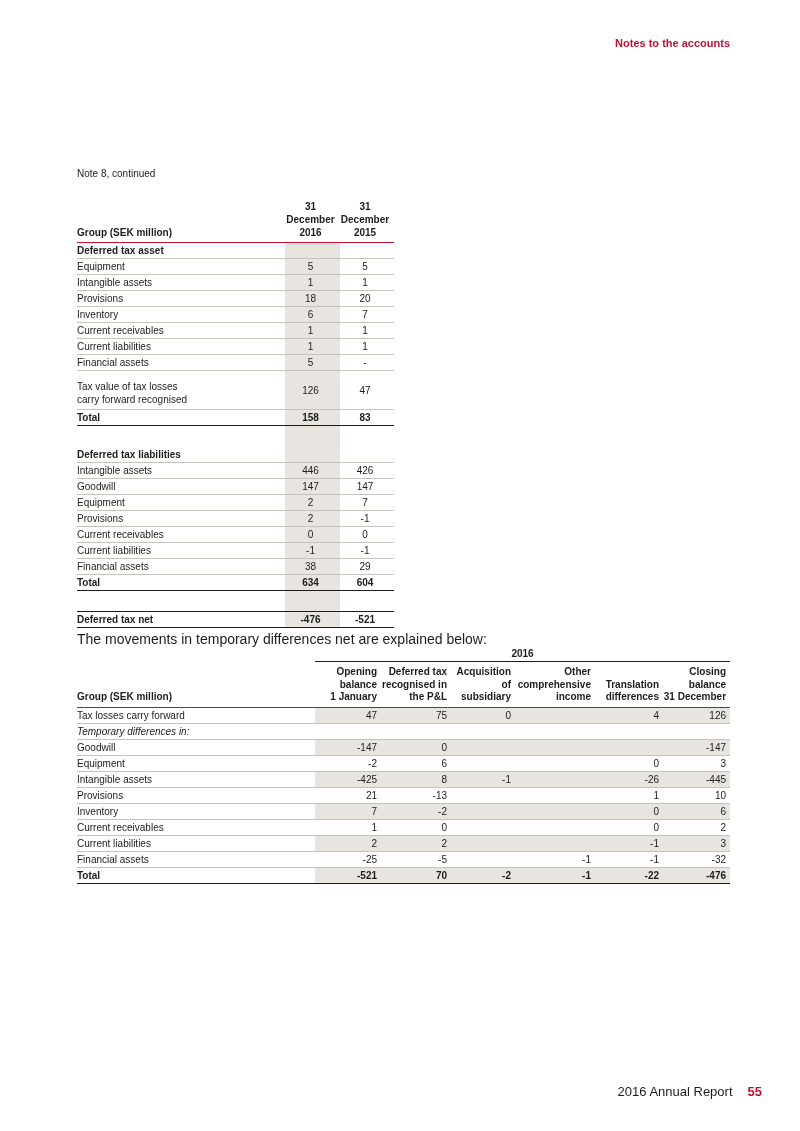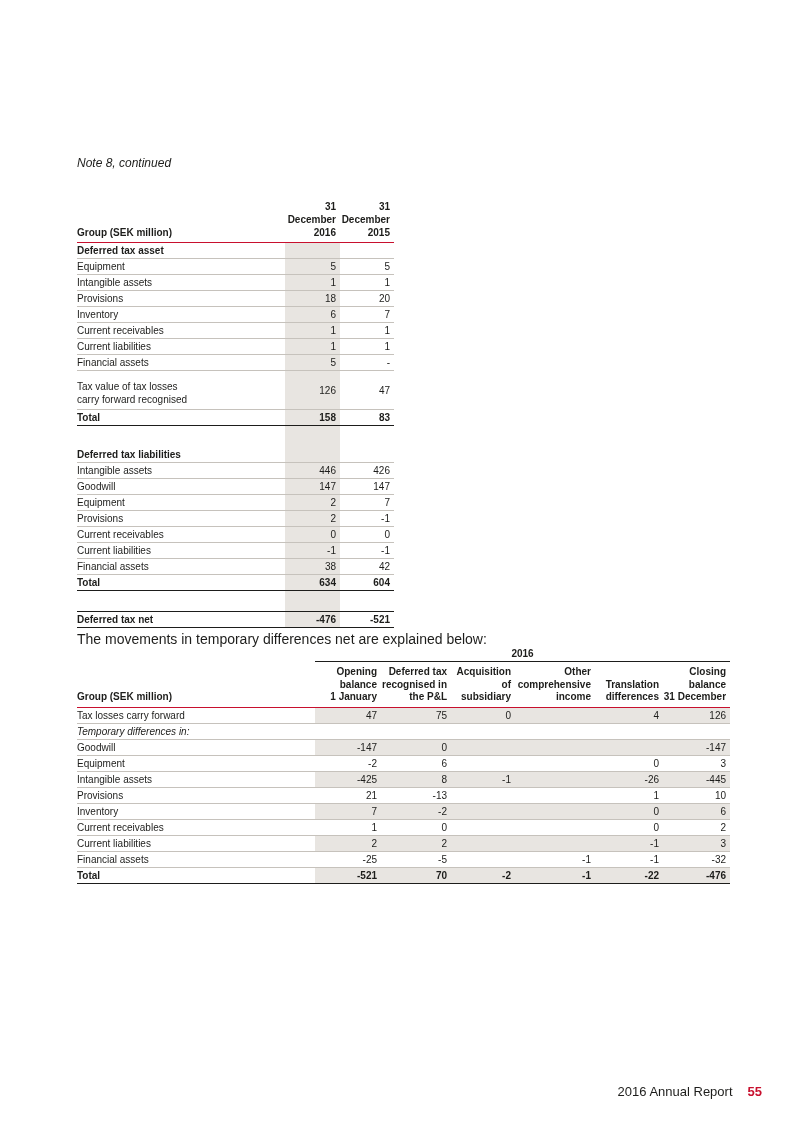--- a/index.html
+++ b/index.html
@@ -16,23 +16,22 @@
   .doc-header {
     position: absolute;
     top: 37px; left: 0; right: 70px;
     text-align: right;
     font-size: 11px;
     font-weight: bold;
     color: #c8102e;
   }
   .note-title {
     position: absolute;
-    top: 156px; left: 77px;
-    font-size: 12px;
-    font-style: italic;
+    top: 168px; left: 77px;
+    font-size: 10px;
   }
 
   
   table { border-collapse: collapse; table-layout: fixed; }
   .t1 {
     position: absolute;
     top: 200px; left: 77px;
     width: 317px;
     font-size: 10px;
   }
@@ -44,21 +43,21 @@
   }
   .t1 thead td {
     font-weight: bold;
     vertical-align: bottom;
     border-bottom: 1.5px solid #c8102e;
     padding-bottom: 3px;
     white-space: pre-line;
     line-height: 1.3;
   }
   .t1 .lbl { text-align: left; padding-right: 4px; }
-  .t1 .num { text-align: right; padding-right: 4px; }
+  .t1 .num { text-align: center; padding-right: 4px; }
   .t1 tbody .shade { background: #e8e5e1; }
   .t1 .r-section .lbl { font-weight: bold; }
   .t1 .r-total td {
     font-weight: bold;
     border-top: 1px solid #1d1d1b;
     border-bottom: 1px solid #1d1d1b;
   }
   .t1 .r-spacer td { border-bottom: 0; height: 21px; }
   .t1 .r-data2 td { height: auto; }
   .t1 .r-data2 .lbl { white-space: pre-line; line-height: 1.3; padding: 9px 4px 3px 0; }
@@ -118,20 +117,23 @@
     align-items: flex-end;
     font-size: 13px;
   }
   .footer .pageno { color: #c8102e; font-weight: bold; }
 </style>
 </head>
 <body>
 
 <div class="page">
 
+  <div class="doc-header">
+    <span>Notes to the accounts</span>
+  </div>
 
   <div class="note-title">Note 8, continued</div>
 
   <table class="t1">
     <colgroup>
       <col style="width:208px">
         <col style="width:55px">
         <col style="width:54px">
     </colgroup>
     <thead>
@@ -233,21 +235,21 @@
           <td class="num">0</td>
         </tr>
         <tr class="r-data">
           <td class="lbl">Current liabilities</td>
           <td class="num shade">-1</td>
           <td class="num">-1</td>
         </tr>
         <tr class="r-data">
           <td class="lbl">Financial assets</td>
           <td class="num shade">38</td>
-          <td class="num">42</td>
+          <td class="num">29</td>
         </tr>
         <tr class="r-total">
           <td class="lbl">Total</td>
           <td class="num shade">634</td>
           <td class="num">604</td>
         </tr>
         <tr class="r-spacer">
           <td class="lbl"></td>
           <td class="num shade"></td>
           <td class="num"></td>

